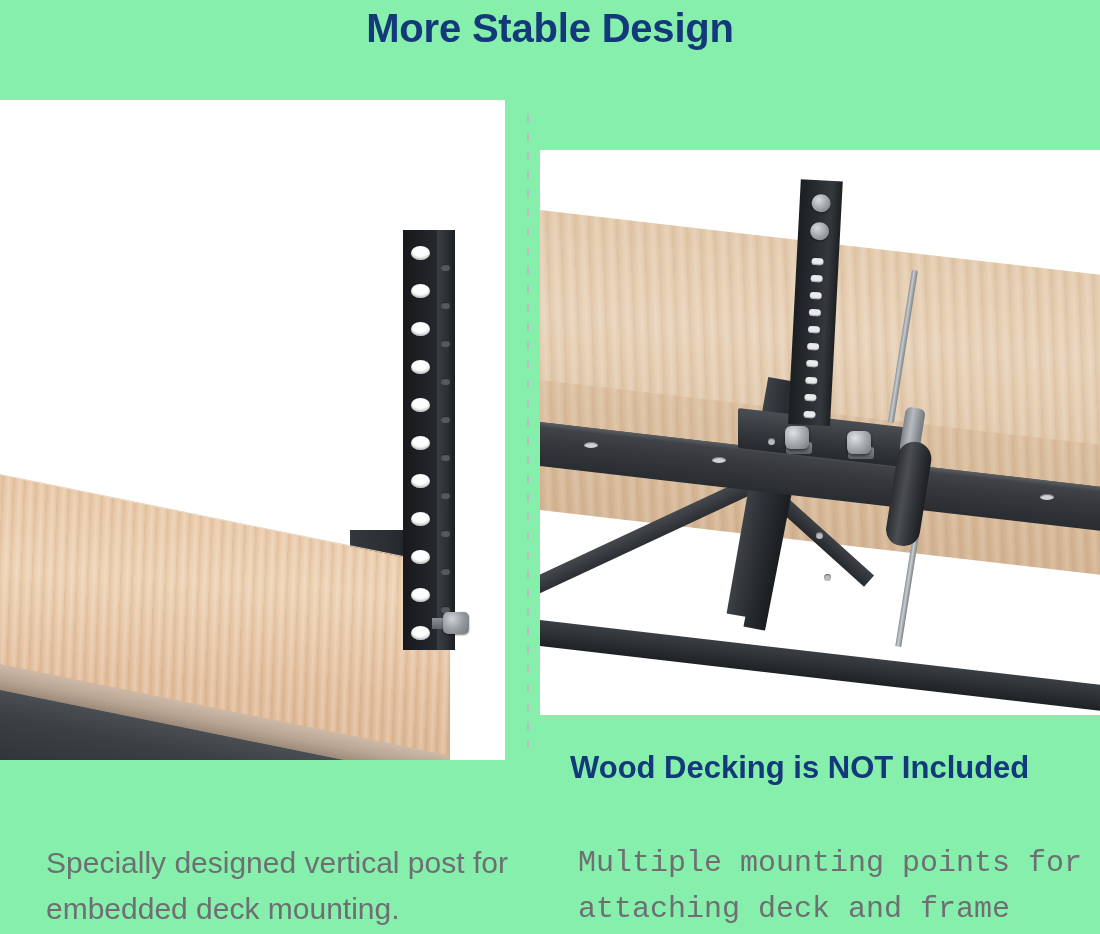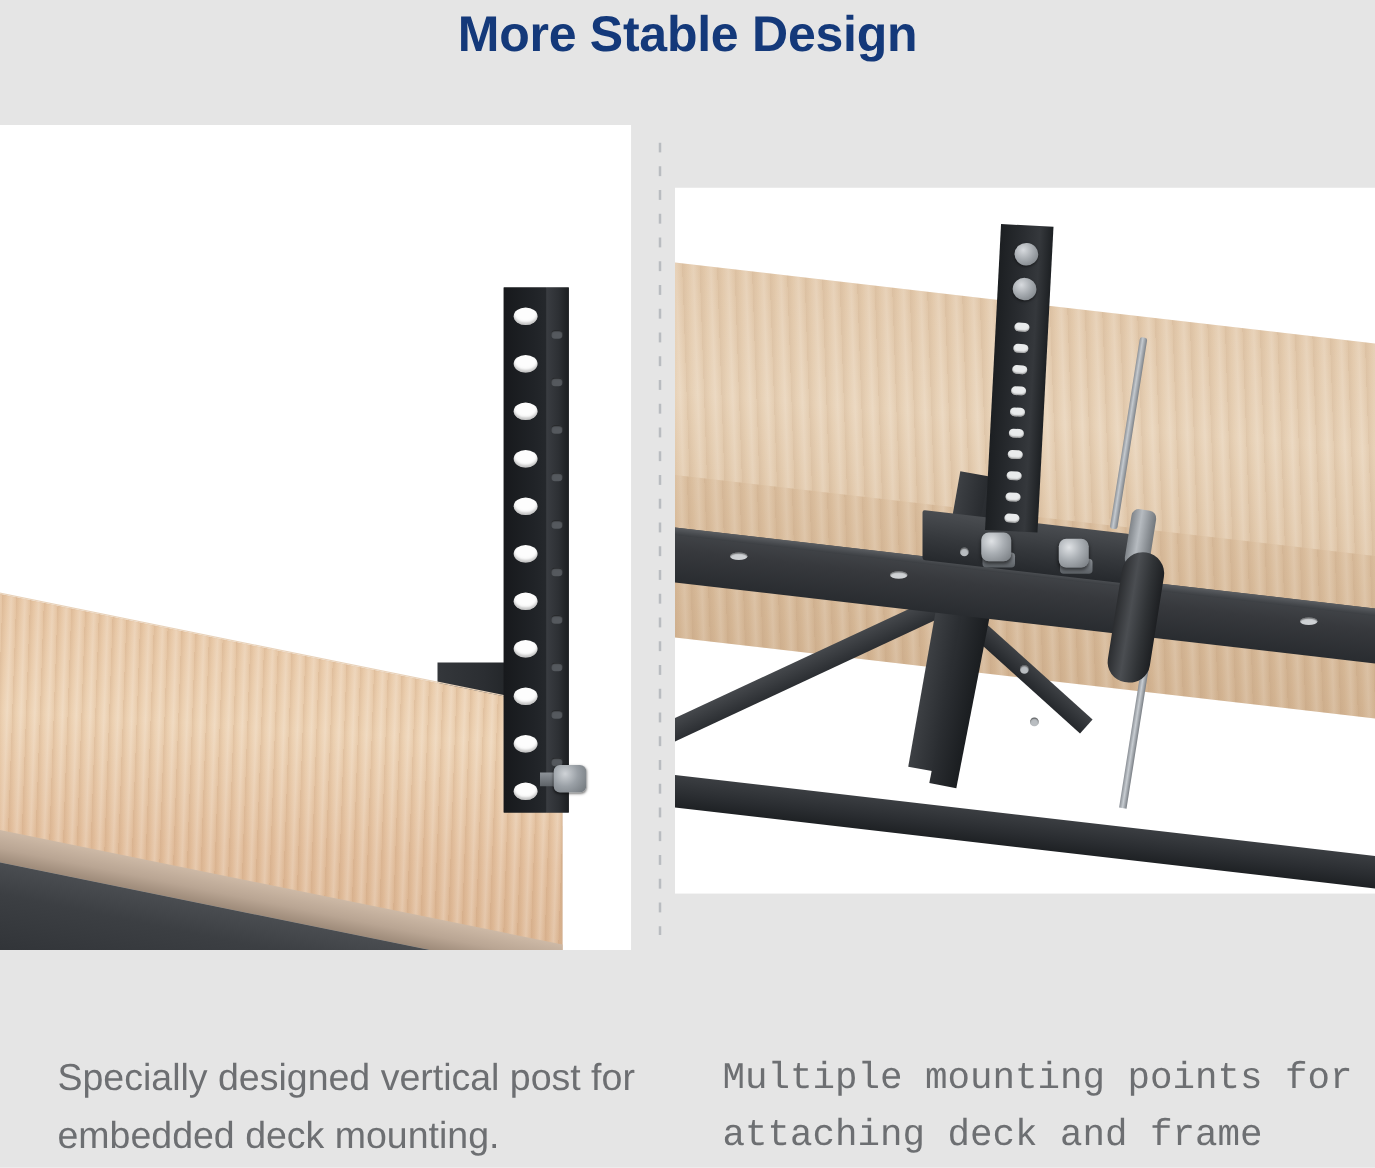--- a/index.html
+++ b/index.html
@@ -4,21 +4,21 @@
 <title>More Stable Design</title>
 <style>
   html,body{margin:0;padding:0;}
   body{
     width:1100px;height:934px;
     background:#ffffff;
     font-family:"Liberation Sans", sans-serif;
     overflow:hidden;
     position:relative;
   }
-  .page{position:relative;width:1100px;height:934px;background:#e5e5e5;overflow:hidden;}
+  .page{position:relative;width:1100px;height:934px;background:#86efac;overflow:hidden;}
 
   
   .title{
     position:absolute;left:0;top:2px;width:1100px;
     text-align:center;
     font-size:40px;font-weight:bold;
     letter-spacing:-0.2px;
     color:#14397a;
     line-height:52px;
     white-space:nowrap;
@@ -357,18 +357,19 @@
         <div class="vpost-slot" style="top:231px"></div>
       </div>
 
       <div class="sd-shaft"></div>
       <div class="sd-tip"></div>
       <div class="sd-collar"></div>
       <div class="sd-handle"></div>
     </div>
   </div>
 
+  <div class="sub-head">Wood Decking is NOT Included</div>
 
   <div class="caption cap-left">Specially designed vertical post for embedded deck mounting.</div>
 
   <div class="caption cap-right">Multiple mounting points for attaching deck and frame firmly.</div>
 
 </div>
 
 </body></html>

